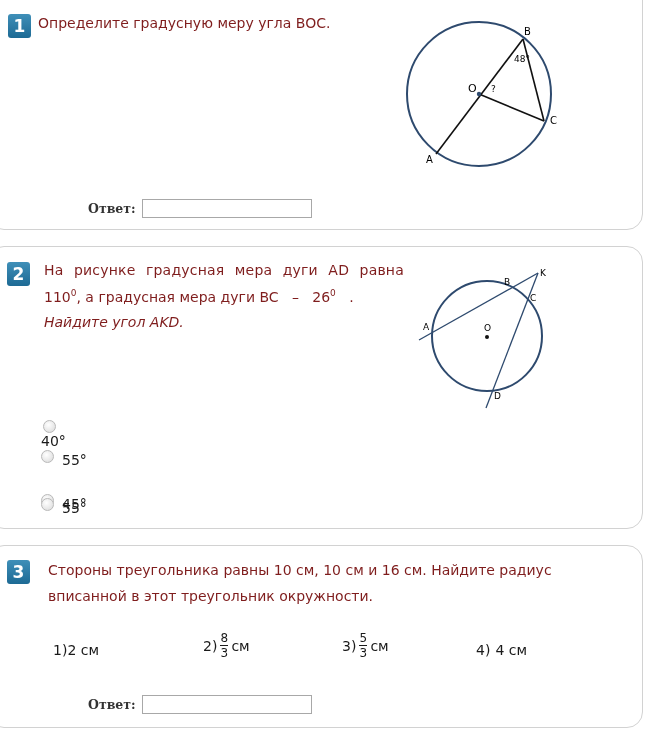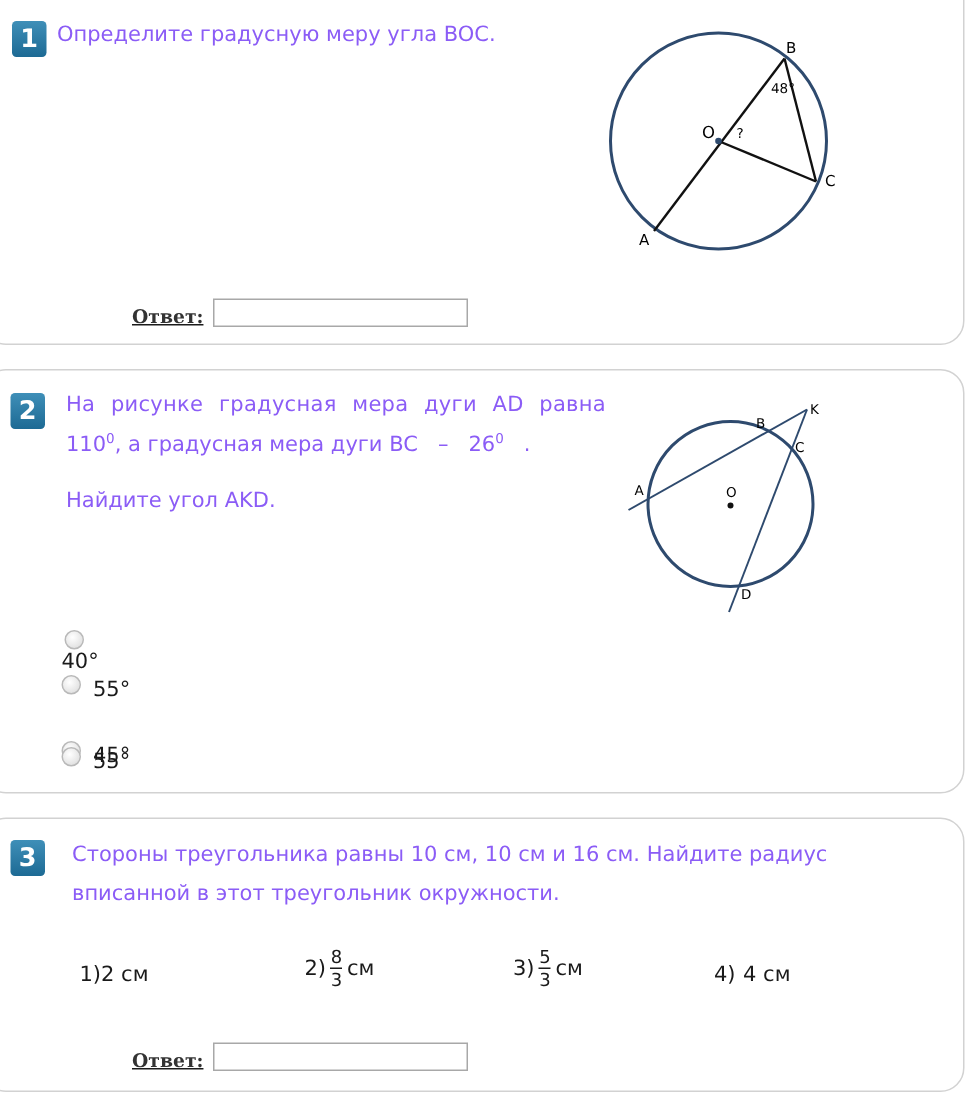--- a/index.html
+++ b/index.html
@@ -7,22 +7,22 @@
          font-family:"DejaVu Sans", sans-serif; color:#1a1a1a; }
   .card { position:absolute; left:-12px; width:655px; border:1px solid #d2d2d2;
           border-radius:16px; background:#fff; box-sizing:border-box; }
   #card1 { top:-20px; height:250px; }
   #card2 { top:246px; height:283px; }
   #card3 { top:545px; height:183px; }
   .badge { position:absolute; width:23px; height:24px; border-radius:3px;
            background:linear-gradient(#3f8fb8,#1d6a94); color:#fff;
            font-weight:bold; font-size:17px; text-align:center; line-height:24px;
            font-family:"DejaVu Sans", sans-serif; }
-  .qtext { position:absolute; font-size:14px; color:#8b5cf6; }
-  .answer-row { position:absolute; display:flex; align-items:flex-end;text-decoration:underline; }
+  .qtext { position:absolute; font-size:14px; color:#7f1d1d; }
+  .answer-row { position:absolute; display:flex; align-items:center; }
   .answer-label { font-family:"DejaVu Serif", serif; font-size:12.5px; font-weight:bold; color:#333; margin-right:6px; }
   .answer-input { width:170px; height:19px; border:1px solid #a8a8a8; box-sizing:border-box; background:#fff; }
   .opt { position:absolute; left:41px; display:flex; align-items:center; font-size:14px; }
   .radio { width:11px; height:11px; border-radius:50%; border:1px solid #b9b9b9;
            background:radial-gradient(circle at 40% 35%, #ffffff, #d8d8d8); margin-right:8px; margin-top:-8px; }
   .choice { position:absolute; top:642px; font-size:14px; display:flex; align-items:center; }
   .frac { display:inline-flex; flex-direction:column; align-items:center; font-size:12px; line-height:12px; margin:0 3px; }
   .frac .bar { width:8px; border-top:1px solid #1a1a1a; margin:1px 0; }
   svg text { font-family:"DejaVu Sans", sans-serif; }
 </style>
@@ -49,21 +49,21 @@
 
 <div class="answer-row" style="left:88px;top:199px;">
   <span class="answer-label">Ответ:</span>
   <input class="answer-input" type="text" value="" style="">
 </div>
 
 <div class="card" id="card2"></div>
 <div class="badge" style="left:7px;top:262px;">2</div>
 <div class="qtext" style="left:44px;top:262px;width:360px;text-align:justify;text-align-last:justify;letter-spacing:0.2px;">На рисунке градусная мера дуги AD равна</div>
 <div class="qtext" style="left:44px;top:288px;white-space:pre;"><span>110</span><sup style="font-size:9px;">0</sup><span>, а градусная мера дуги BC   –   26</span><sup style="font-size:9px;">0</sup><span>   .</span></div>
-<div class="qtext" style="left:44px;top:326px;">Найдите угол AKD.</div>
+<div class="qtext" style="left:44px;top:314px;font-style:italic;">Найдите угол AKD.</div>
 
 <svg style="position:absolute;left:410px;top:260px;" width="160" height="150">
   <circle cx="77" cy="76" r="55" fill="none" stroke="#2e4a6e" stroke-width="2"></circle>
   <line x1="9" y1="80" x2="128" y2="13" stroke="#2e4a6e" stroke-width="1.3"></line>
   <line x1="128" y1="13" x2="76" y2="148" stroke="#2e4a6e" stroke-width="1.3"></line>
   <circle cx="77" cy="77" r="2" fill="#111"></circle>
   <text x="130" y="16" font-size="9">K</text>
   <text x="94" y="25" font-size="9">B</text>
   <text x="120" y="41" font-size="9">C</text>
   <text x="13" y="70" font-size="9">A</text>

